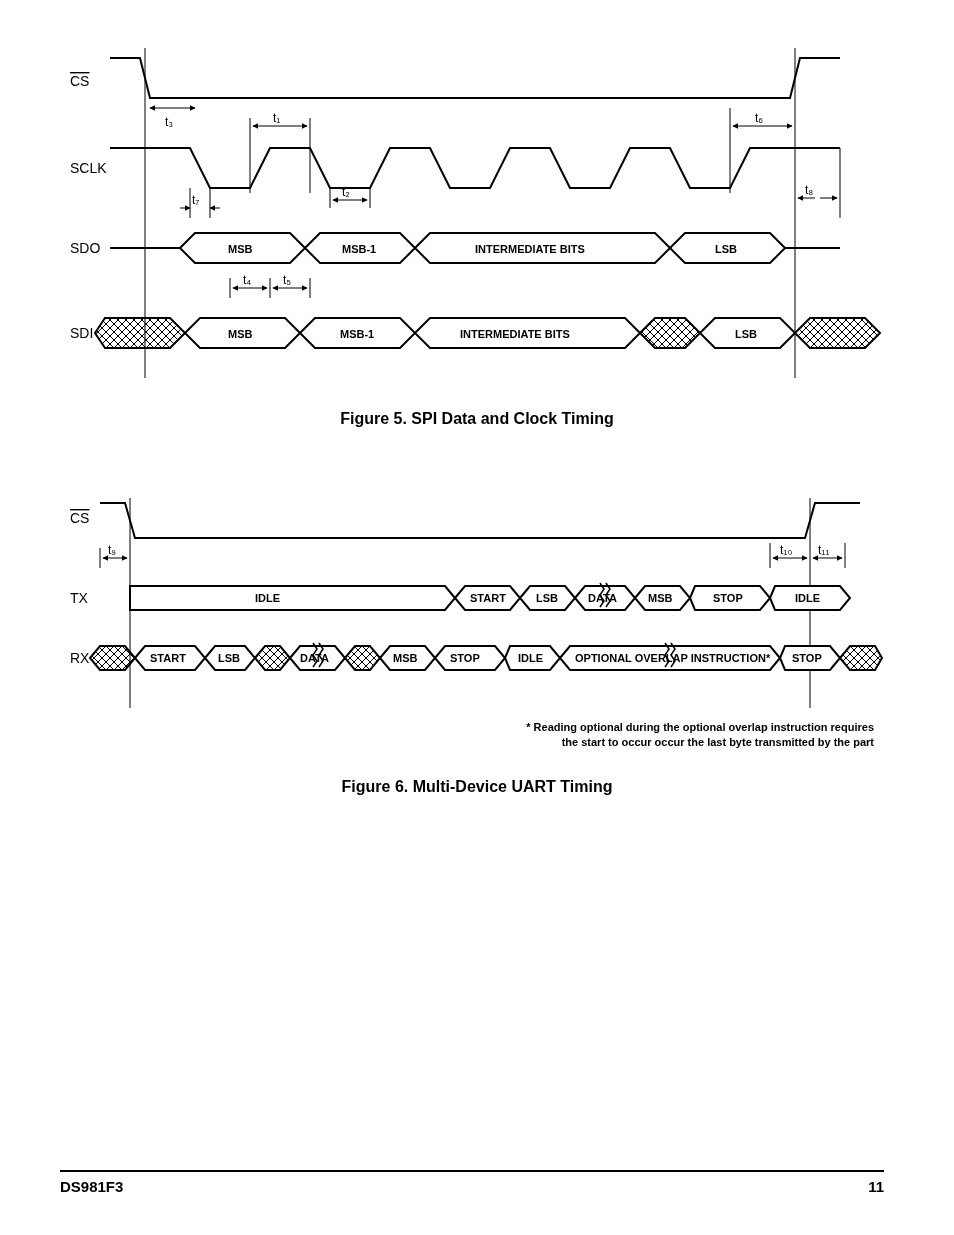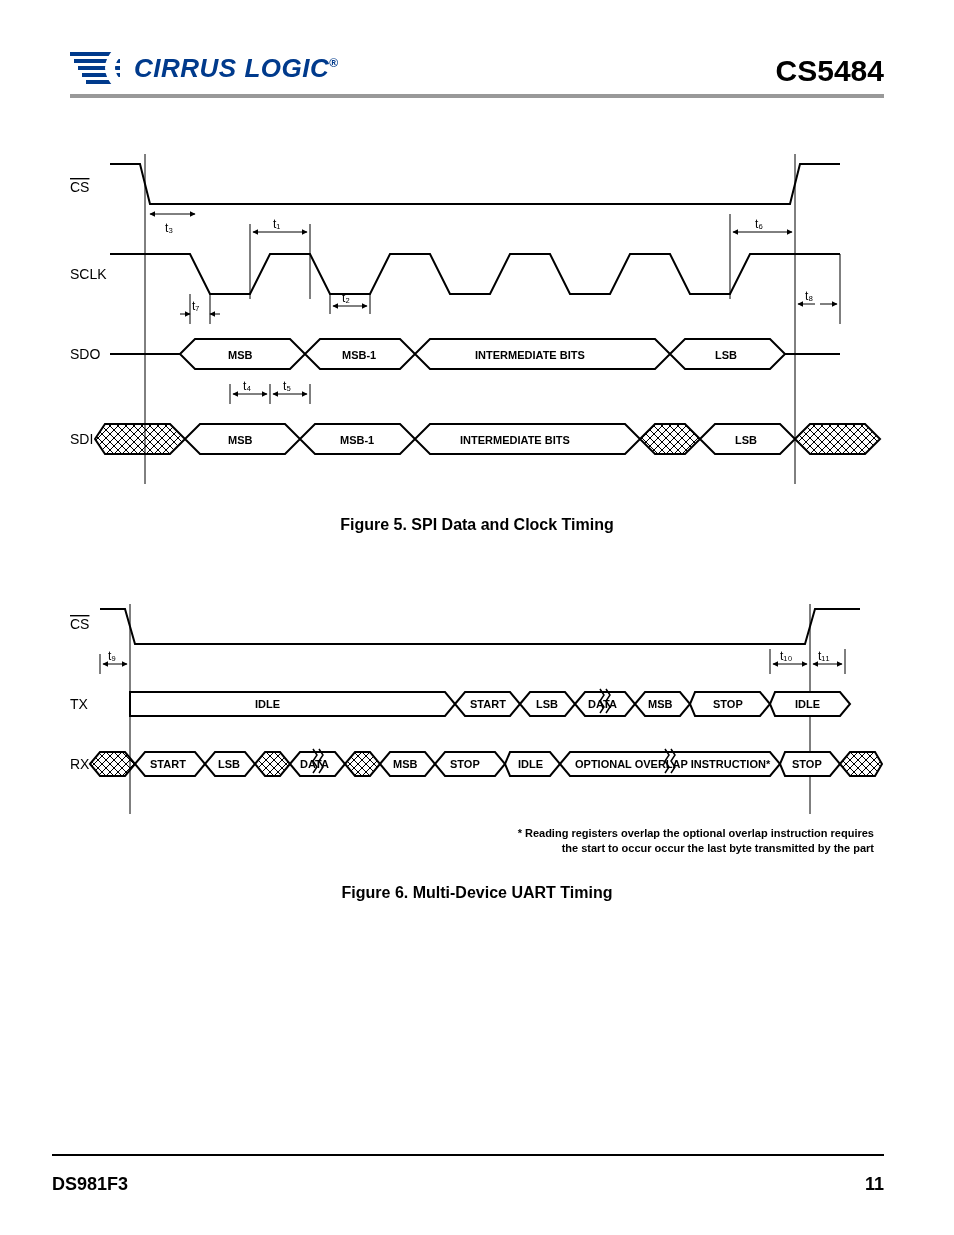--- a/index.html
+++ b/index.html
@@ -6,51 +6,31 @@
   .page{width:954px;height:1235px;position:relative;box-sizing:border-box;padding:48px 70px 36px 70px}
   .hdr{display:flex;justify-content:space-between;align-items:flex-end;border-bottom:4px solid #999;padding-bottom:6px;margin-bottom:56px}
   .logo{display:flex;align-items:center;gap:10px;color:#003a8c;font-style:italic;font-weight:bold}
   .logo-mark svg{display:block}
   .logo-text{font-size:26px;letter-spacing:.5px}
   .logo-text .reg{font-size:12px;vertical-align:super;font-style:normal}
   .part{font-size:30px;font-weight:bold}
   .fig{margin:0 auto 70px auto}
   .fig-cap{text-align:center;font-weight:bold;font-size:16px;margin-top:28px}
   .footnote{font-size:11px;font-weight:bold;text-align:right;margin:8px 10px 0 0;line-height:1.35}
-  .ftr{position:absolute;left:52px;right:70px;bottom:40px;border-top:2px solid #000;display:flex;justify-content:space-between;font-weight:bold;font-size:18px;padding-top:18px}
+  .ftr{position:absolute;left:60px;right:70px;bottom:40px;border-top:2px solid #000;display:flex;justify-content:space-between;font-weight:bold;font-size:15px;padding-top:6px}
   svg text{font-family:Arial,Helvetica,sans-serif}
   .sig{font-size:14px}
   .lbl{font-size:11px;font-weight:bold}
   .tl{font-size:12px}
 </style>
 </head>
 <body>
 
 <div class="page">
 
-  <div class="hdr">
-    <div class="logo">
-      <span class="logo-mark">
-        <svg width="54" height="40" viewBox="0 0 54 40">
-          <g fill="#003a8c">
-            <rect x="0" y="4" width="50" height="4"></rect>
-            <rect x="4" y="11" width="46" height="4"></rect>
-            <rect x="8" y="18" width="42" height="4"></rect>
-            <rect x="12" y="25" width="38" height="4"></rect>
-            <rect x="16" y="32" width="34" height="4"></rect>
-          </g>
-          <path d="M50 2 Q30 20 50 38" fill="none" stroke="#fff" stroke-width="10"></path>
-        </svg>
-      </span>
-      <span class="logo-text">
-        <span>CIRRUS LOGIC</span><span class="reg">®</span>
-      </span>
-    </div>
-    <div class="part">CS5484</div>
-  </div>
 
   <div class="fig">
     <svg width="814" height="330" viewBox="0 0 814 330">
       <defs>
         <pattern id="hatch" patternUnits="userSpaceOnUse" width="8" height="8">
           <path d="M0 0 L8 8 M-2 6 L2 10 M6 -2 L10 2" stroke="#000" stroke-width="1"></path>
           <path d="M8 0 L0 8 M10 6 L6 10 M2 -2 L-2 2" stroke="#000" stroke-width="1"></path>
         </pattern>
         <marker id="ah" viewBox="0 0 10 10" refX="9" refY="5" markerWidth="6" markerHeight="6" orient="auto-start-reverse">
           <path d="M0 0 L10 5 L0 10 z" fill="#000"></path>
@@ -206,21 +186,21 @@
       <text class="lbl" x="80" y="164">START</text>
       <text class="lbl" x="148" y="164">LSB</text>
       <text class="lbl" x="230" y="164">DATA</text>
       <text class="lbl" x="323" y="164">MSB</text>
       <text class="lbl" x="380" y="164">STOP</text>
       <text class="lbl" x="448" y="164">IDLE</text>
       <text class="lbl" x="505" y="164">OPTIONAL OVERLAP INSTRUCTION*</text>
       <text class="lbl" x="722" y="164">STOP</text>
     </svg>
     <div class="footnote">
-      <span>* Reading registers overlap the optional overlap instruction requires</span><br>
+      <span>* Reading optional during the optional overlap instruction requires</span><br>
       <span>the start to occur occur the last byte transmitted by the part</span>
     </div>
     <div class="fig-cap">Figure 6.  Multi-Device UART Timing</div>
   </div>
 
   <div class="ftr">
     <span>DS981F3</span>
     <span>11</span>
   </div>
 

